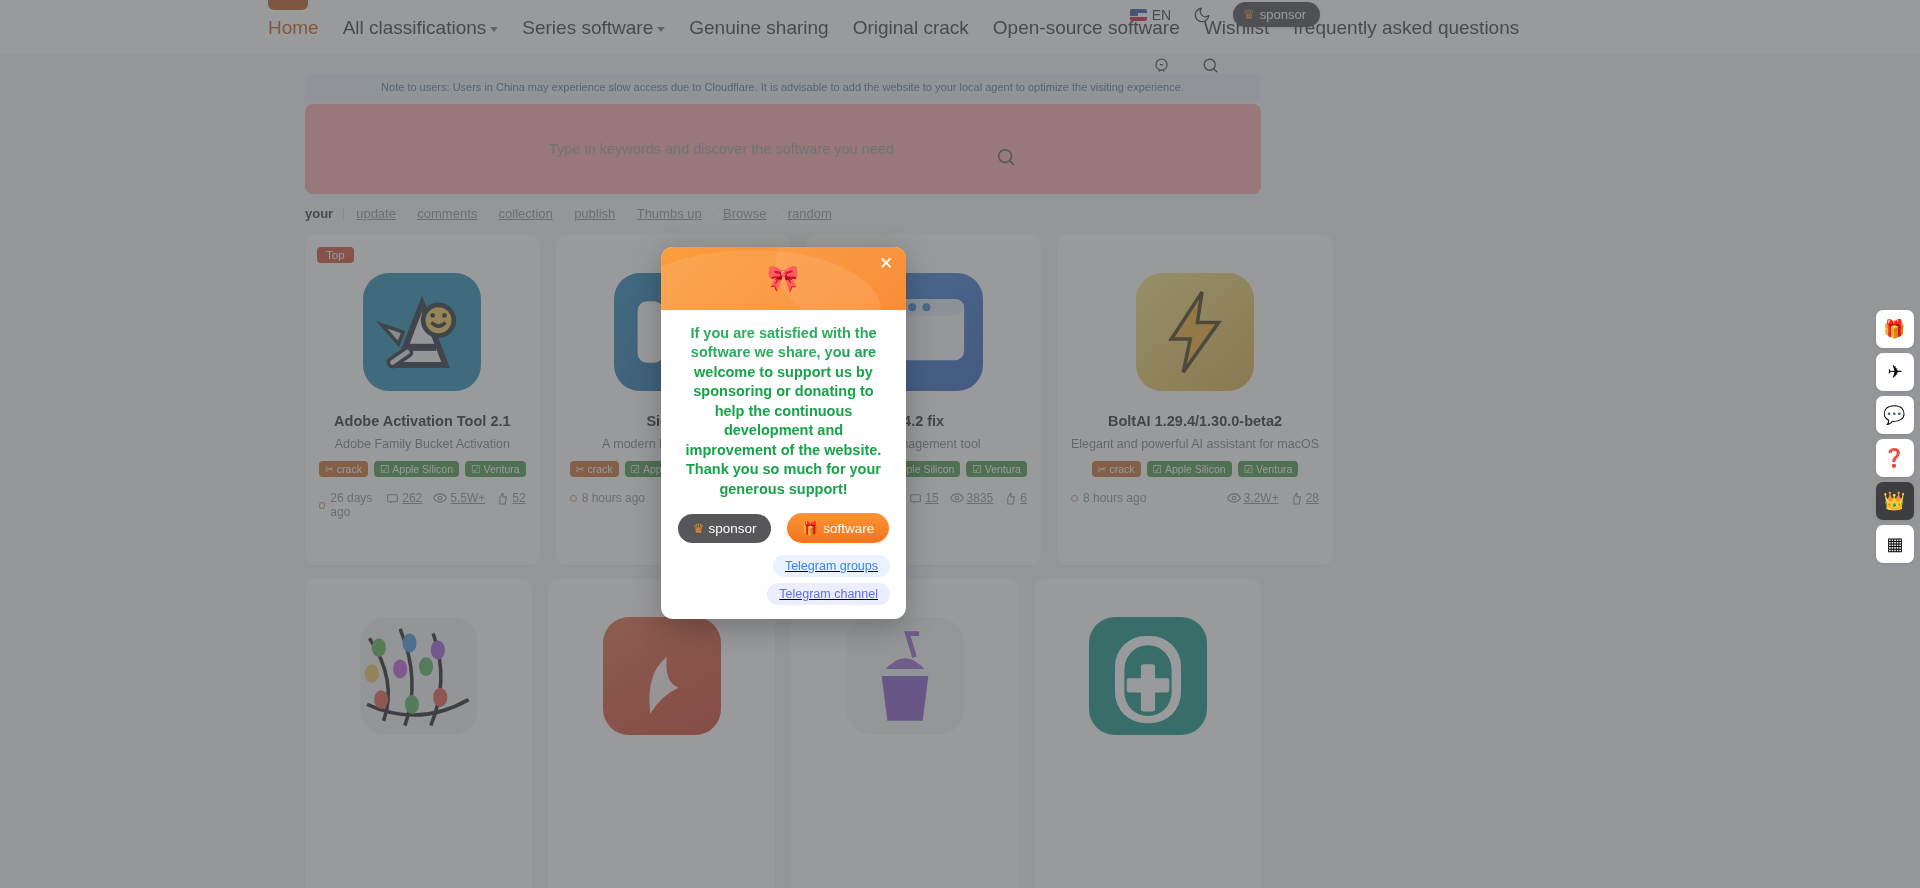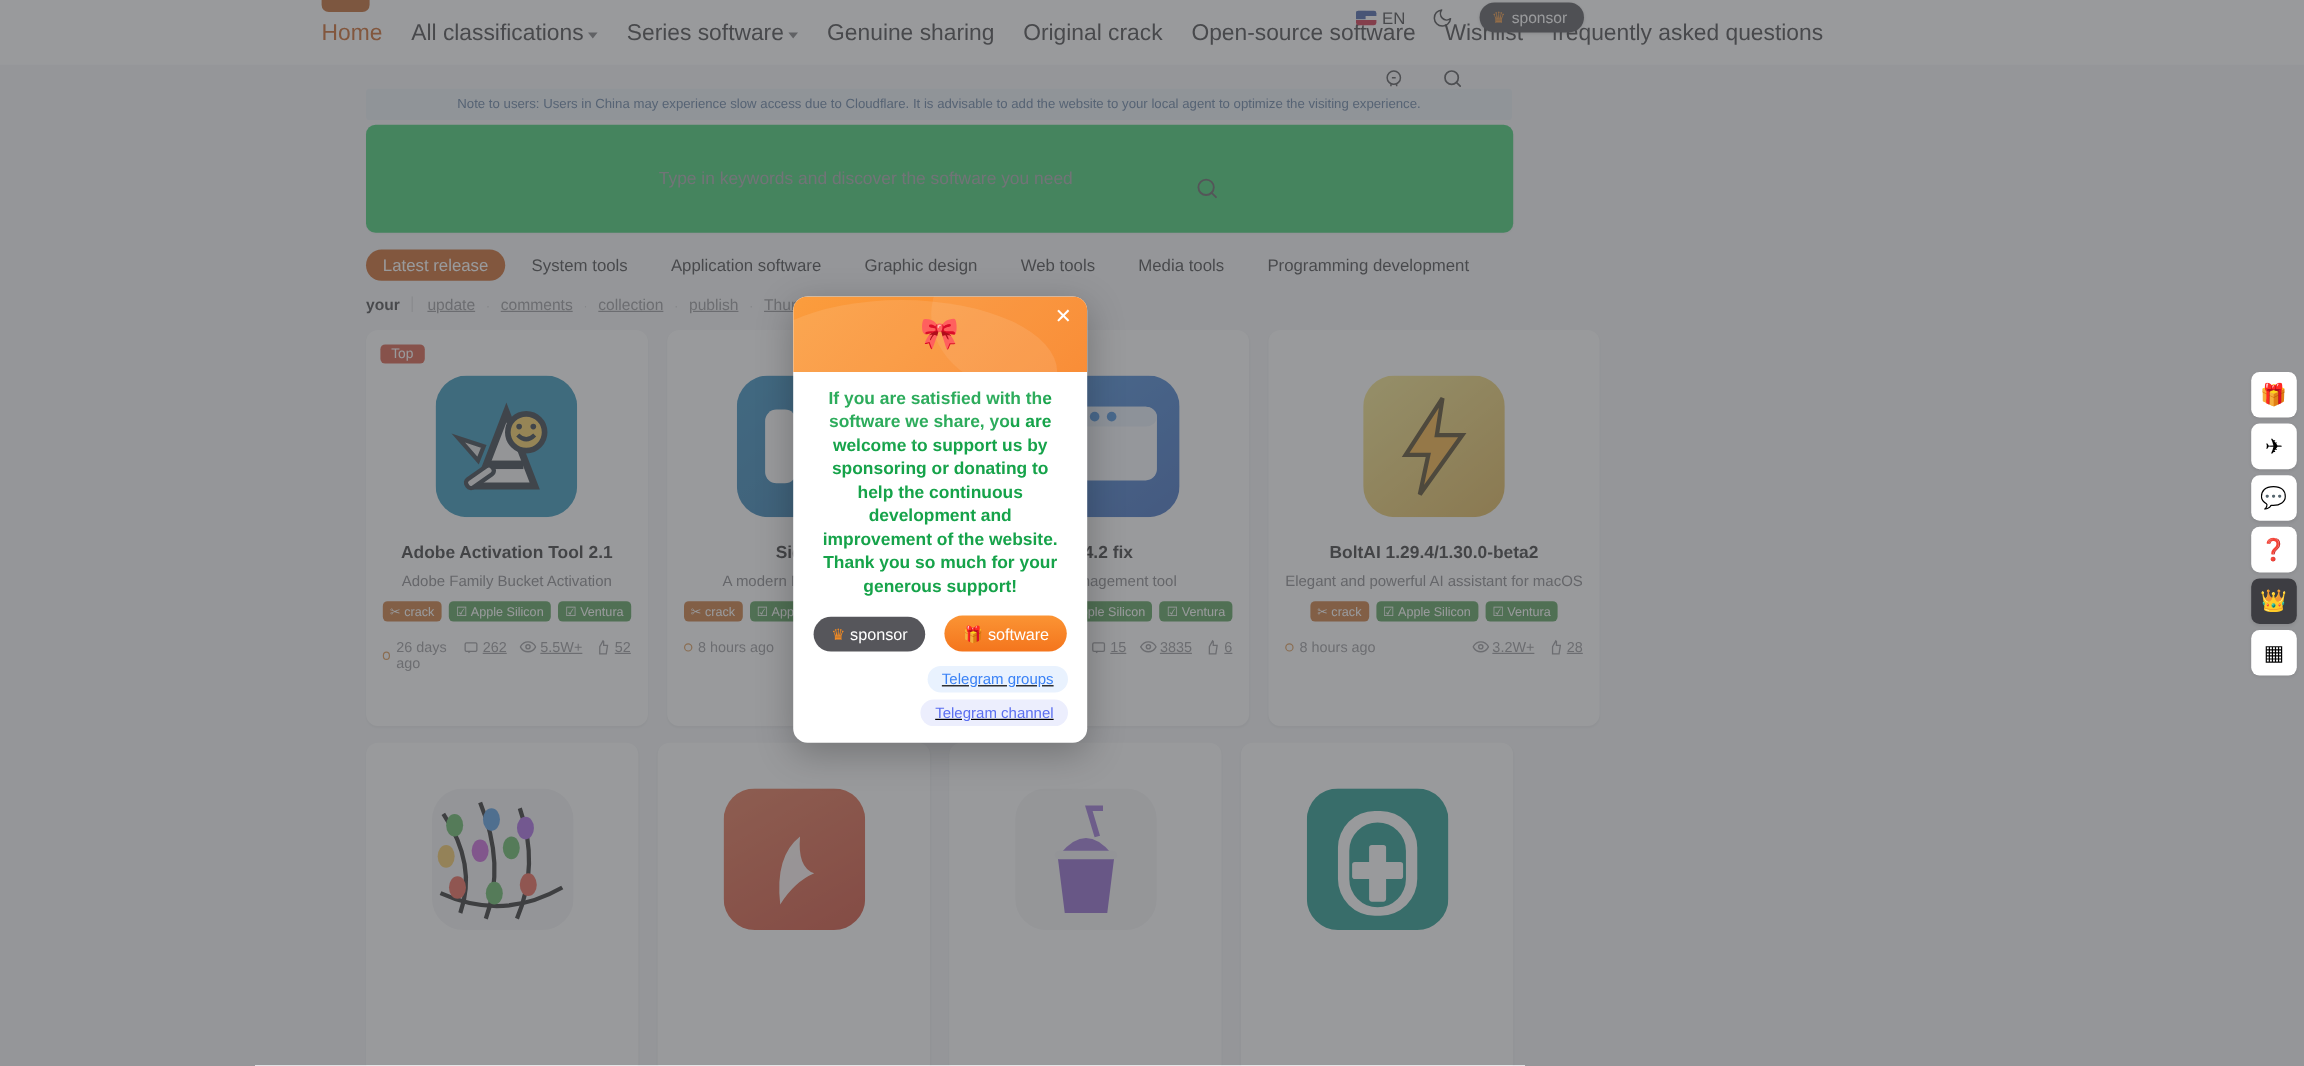--- a/index.html
+++ b/index.html
@@ -97,21 +97,21 @@
     font-size: 11px; color: #4f6f95;
     white-space: nowrap; overflow: hidden; text-overflow: ellipsis;
     padding: 0 10px;
   }
 
   
   .container {
     position: absolute; left: 305px; top: 104px; width: 956px;
   }
   .search-panel {
-    height: 90px; background: #22c55e; border-radius: 8px;
+    height: 90px; background: #fca5a5; border-radius: 8px;
     display: flex; align-items: center; position: relative;
     box-shadow: 0 1px 2px rgba(0,0,0,0.04);
   }
   .search-input {
     flex: 1; border: none; outline: none; background: transparent;
     font-size: 14.5px; color: #333; padding-left: 244px;
     font-family: "Liberation Sans", sans-serif;
   }
   .search-input::placeholder { color: #9a9a9e; }
   .search-btn {
@@ -351,29 +351,20 @@
     <div class="search-panel">
       <input class="search-input" type="text" placeholder="Type in keywords and discover the software you need" style="">
       <div class="search-btn">
         <svg width="22" height="22" viewBox="0 0 24 24" fill="none" stroke="#4a4a4e" stroke-width="1.7" stroke-linecap="round">
             <circle cx="11" cy="11" r="7"></circle>
             <path d="M20 20l-4.2-4.2"></path>
           </svg>
       </div>
     </div>
 
-    <div class="tabs" id="tabs">
-        <div class="tab active">Latest release</div>
-        <div class="tab">System tools</div>
-        <div class="tab">Application software</div>
-        <div class="tab">Graphic design</div>
-        <div class="tab">Web tools</div>
-        <div class="tab">Media tools</div>
-        <div class="tab">Programming development</div>
-      </div>
 
     <div class="sortrow">
       <span class="sort-label">your</span>
       <span class="sort-div"></span>
       <span id="sortopts"><span class="sort-item">update</span><span class="sort-dot">·</span><span class="sort-item">comments</span><span class="sort-dot">·</span><span class="sort-item">collection</span><span class="sort-dot">·</span><span class="sort-item">publish</span><span class="sort-dot">·</span><span class="sort-item">Thumbs up</span><span class="sort-dot">·</span><span class="sort-item">Browse</span><span class="sort-dot">·</span><span class="sort-item">random</span></span>
     </div>
 
     <div class="grid" id="grid">
         <div class="card">
           <div class="top-badge">Top</div>

